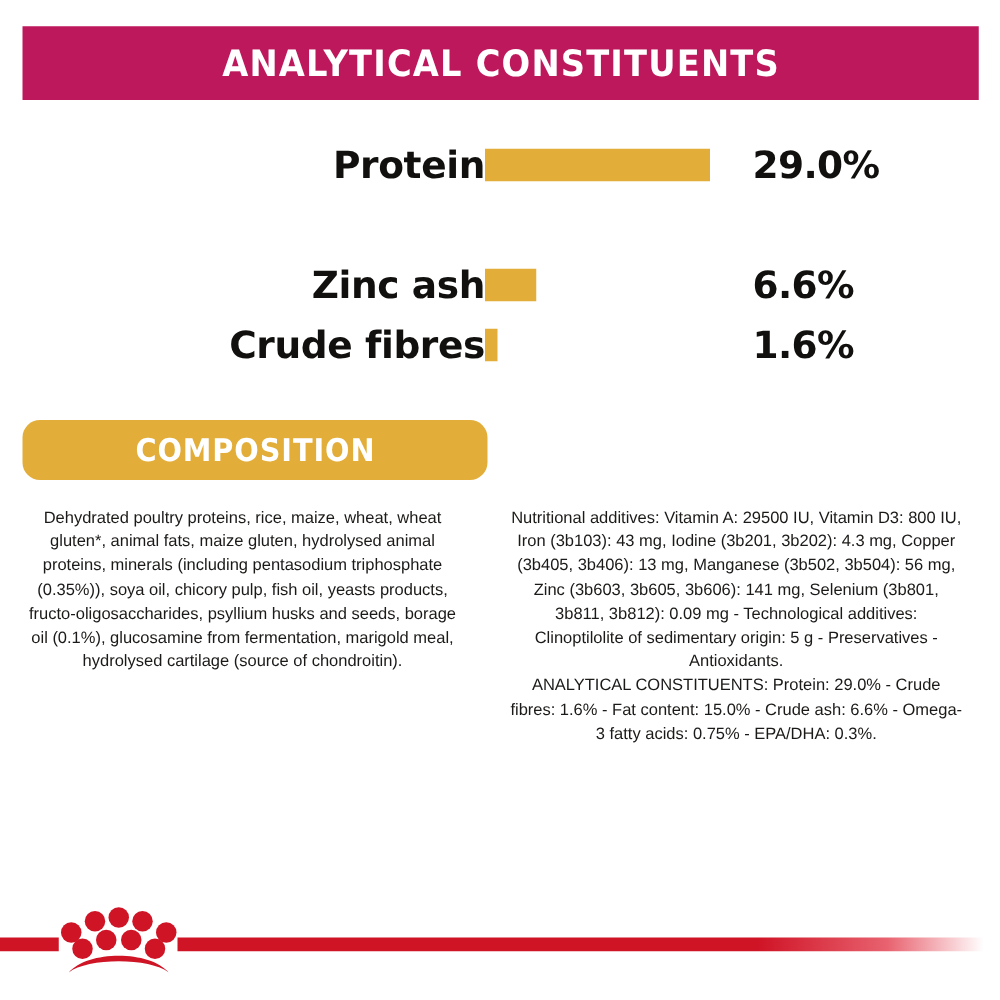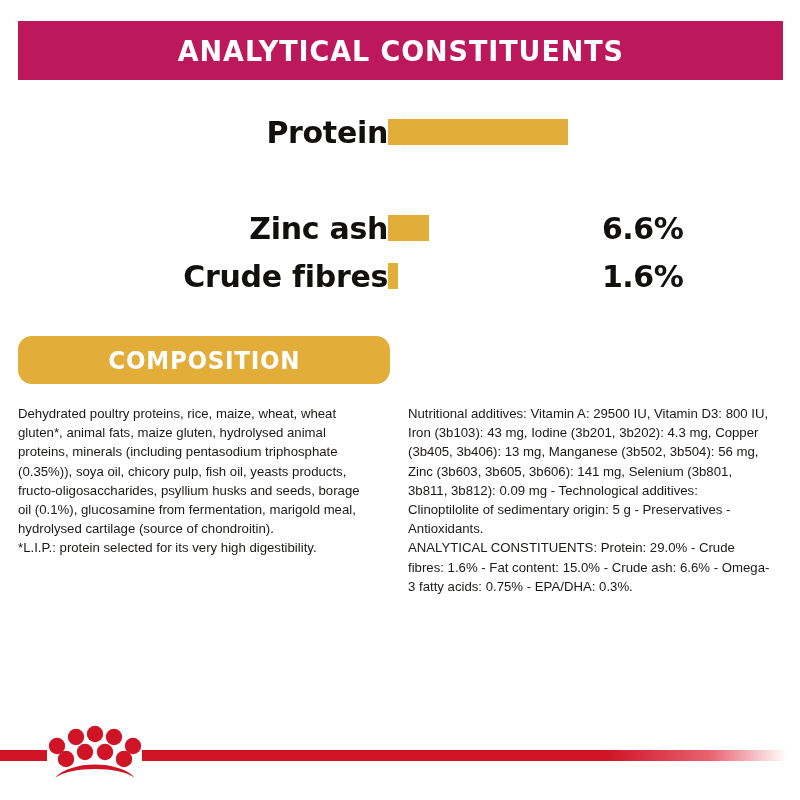--- a/index.html
+++ b/index.html
@@ -127,20 +127,21 @@
   }
 
   
   .col {
     position: absolute;
     top: 404px;
     font-family: "Liberation Sans", sans-serif;
     font-size: 13.2px;
     line-height: 19.2px;
     color: #1c1a18;
+    text-align: center;
   }
   .col p { margin: 0; }
   .col-left  { left: 18px;  width: 352px; }
   .col-right { left: 408px; width: 362px; }
 
   
   .footer {
     position: absolute;
     left: 0;
     top: 690px;
@@ -180,20 +181,21 @@
     <div class="banner-title">ANALYTICAL CONSTITUENTS</div>
   </div>
 
   <div class="chart">
 
     <div class="chart-row r0">
       <div class="chart-label">Protein</div>
       <div class="chart-barwrap">
         <div class="chart-bar" style="width:180px"></div>
       </div>
+      <div class="chart-value">29.0%</div>
     </div>
 
 
     <div class="chart-row r2">
       <div class="chart-label">Zinc ash</div>
       <div class="chart-barwrap">
         <div class="chart-bar" style="width:41px"></div>
       </div>
       <div class="chart-value">6.6%</div>
     </div>
@@ -208,21 +210,20 @@
 
   </div>
 
   <div class="section-band band-left">
     <div class="band-title">COMPOSITION</div>
   </div>
 
 
   <div class="col col-left">
     <p>Dehydrated poultry proteins, rice, maize, wheat, wheat gluten*, animal fats, maize gluten, hydrolysed animal proteins, minerals (including pentasodium triphosphate (0.35%)), soya oil, chicory pulp, fish oil, yeasts products, fructo-oligosaccharides, psyllium husks and seeds, borage oil (0.1%), glucosamine from fermentation, marigold meal, hydrolysed cartilage (source of chondroitin).</p>
-    <p>*L.I.P.: protein selected for its very high digestibility.</p>
   </div>
 
   <div class="col col-right">
     <p>Nutritional additives: Vitamin A: 29500 IU, Vitamin D3: 800 IU, Iron (3b103): 43 mg, Iodine (3b201, 3b202): 4.3 mg, Copper (3b405, 3b406): 13 mg, Manganese (3b502, 3b504): 56 mg, Zinc (3b603, 3b605, 3b606): 141 mg, Selenium (3b801, 3b811, 3b812): 0.09 mg - Technological additives: Clinoptilolite of sedimentary origin: 5 g - Preservatives - Antioxidants.</p>
     <p>ANALYTICAL CONSTITUENTS: Protein: 29.0% - Crude fibres: 1.6% - Fat content: 15.0% - Crude ash: 6.6% - Omega-3 fatty acids: 0.75% - EPA/DHA: 0.3%.</p>
   </div>
 
   <div class="footer">
     <div class="rule-left"></div>
     <div class="rule-right"></div>

